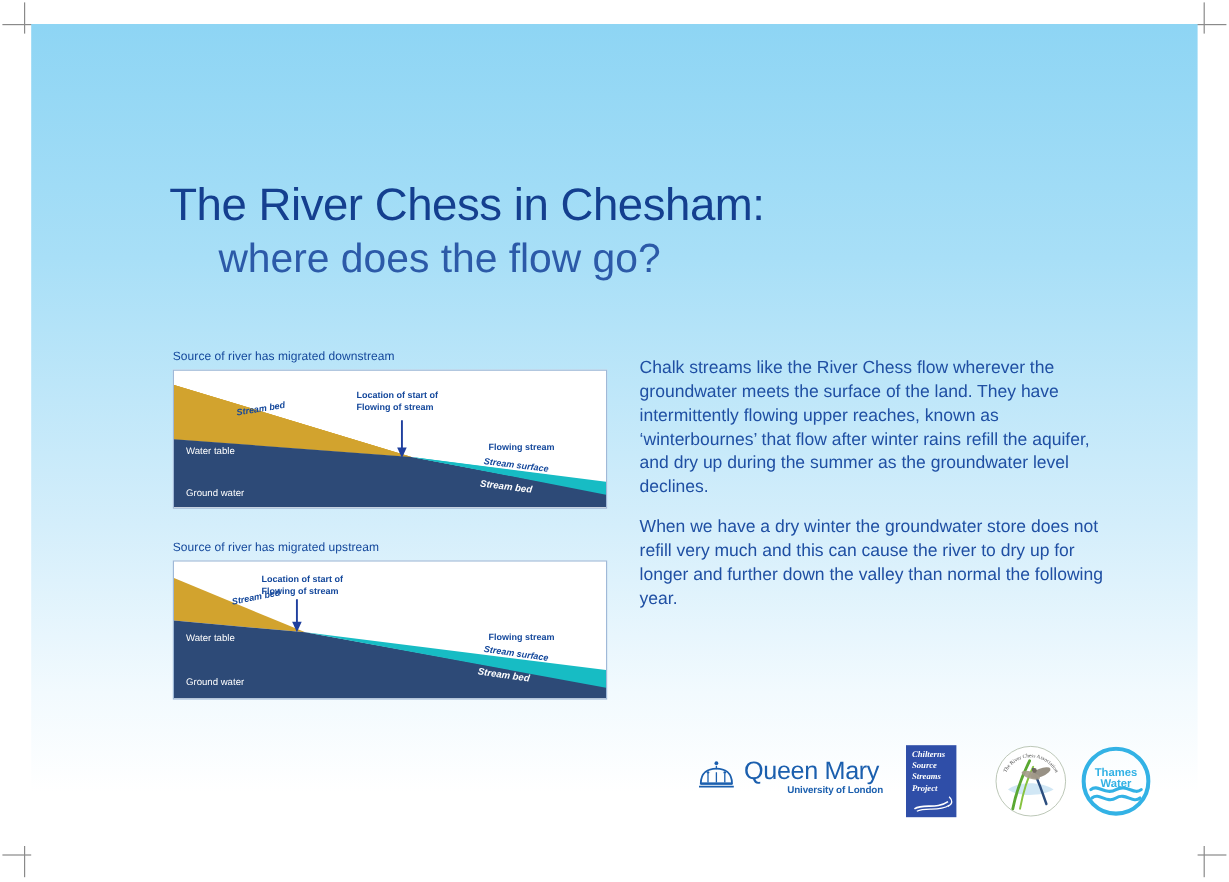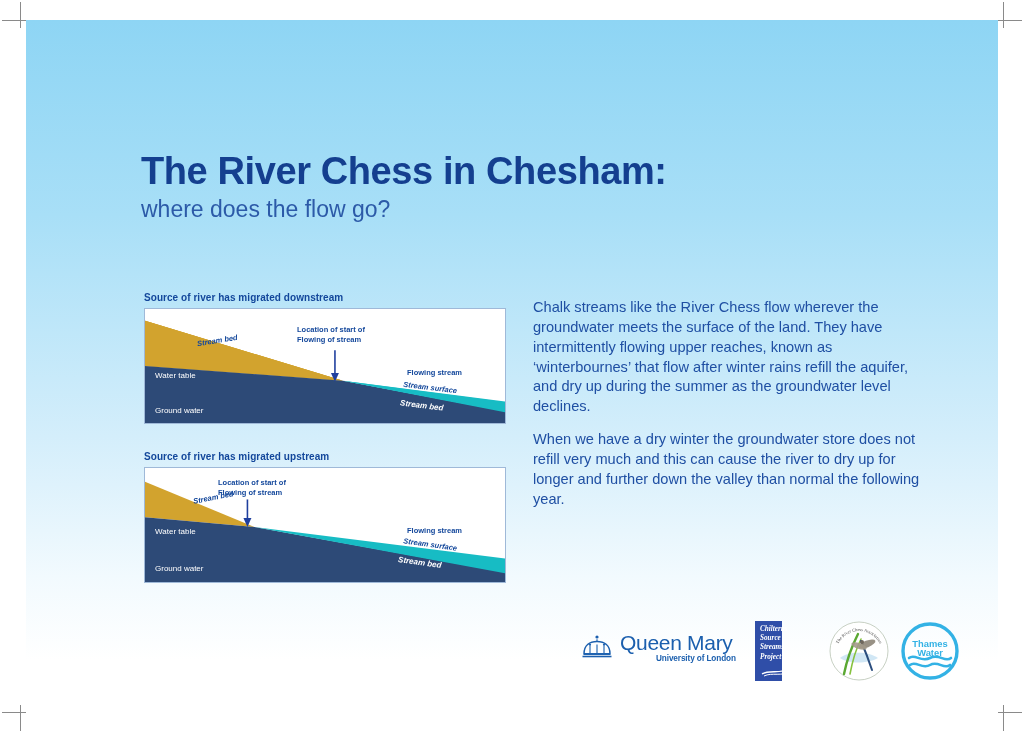--- a/index.html
+++ b/index.html
@@ -23,33 +23,33 @@
 
   
   .board{
     position:absolute;left:26px;top:20px;width:972px;height:696px;
     background:linear-gradient(180deg,#8ed5f4 0%,#a8dff7 28%,#d4eefb 60%,#f2fafe 80%,#ffffff 92%,#ffffff 100%);
   }
 
   
   .headline{position:absolute;left:115px;top:132px;}
   .h-main{
-    font-size:38px;font-weight:bold;color:#143f8f;letter-spacing:-0.4px;
+    font-size:38px;font-weight:normal;color:#143f8f;letter-spacing:-0.4px;
     line-height:1.05;white-space:nowrap;
   }
   .h-sub{
-    font-size:23px;color:#2c5aa8;line-height:1.12;margin-top:5px;white-space:nowrap;
+    font-size:34px;color:#2c5aa8;line-height:1.12;margin-top:5px;white-space:nowrap;margin-left:41px;
   }
 
   
   .diagram-wrap{position:absolute;}
   .d1{left:118px;top:272px;}
   .d2{left:118px;top:431px;}
   .d-title{
-    font-size:10px;font-weight:bold;color:#13479b;margin-bottom:5px;letter-spacing:0.05px;
+    font-size:10px;font-weight:normal;color:#13479b;margin-bottom:5px;letter-spacing:0.05px;
   }
   .d-frame{
     position:relative;width:362px;background:#ffffff;
     border:1px solid #9fb9d8;box-sizing:border-box;overflow:hidden;
   }
   .d1 .d-frame{height:116px;}
   .d2 .d-frame{height:116px;}
   .d-frame svg{display:block;width:100%;height:100%;}
 
   .dlab{position:absolute;white-space:nowrap;pointer-events:none;}
@@ -66,21 +66,21 @@
 
   
   .logos{position:absolute;left:530px;top:596px;width:420px;height:80px;}
   .logo{position:absolute;}
 
   .qm{left:25px;top:16px;display:flex;align-items:center;gap:7px;}
   .qm-text{line-height:1;}
   .qm-name{font-size:21px;color:#1b5fae;letter-spacing:-0.3px;}
   .qm-uni{font-size:8.2px;color:#1b5fae;font-weight:bold;letter-spacing:-0.1px;margin-top:2px;margin-left:36px;}
 
-  .ccsp{left:199px;top:5px;width:27px;height:60px;background:#2f4ea8;
+  .ccsp{left:199px;top:5px;width:42px;height:60px;background:#2f4ea8;
         padding:4px 5px;box-sizing:border-box;}
   .ccsp span{display:block;color:#ffffff;font-size:7.2px;font-style:italic;
              font-weight:bold;line-height:1.28;font-family:"Liberation Serif",serif;}
 
   .rca{left:272px;top:4px;width:62px;height:62px;}
   .tw{left:345px;top:6px;width:58px;height:58px;text-align:right;}
 
   .rca-ring{position:absolute;left:0;top:0;width:62px;height:62px;}
   .tw-circ{position:absolute;left:0;top:0;width:58px;height:58px;}
 </style>

